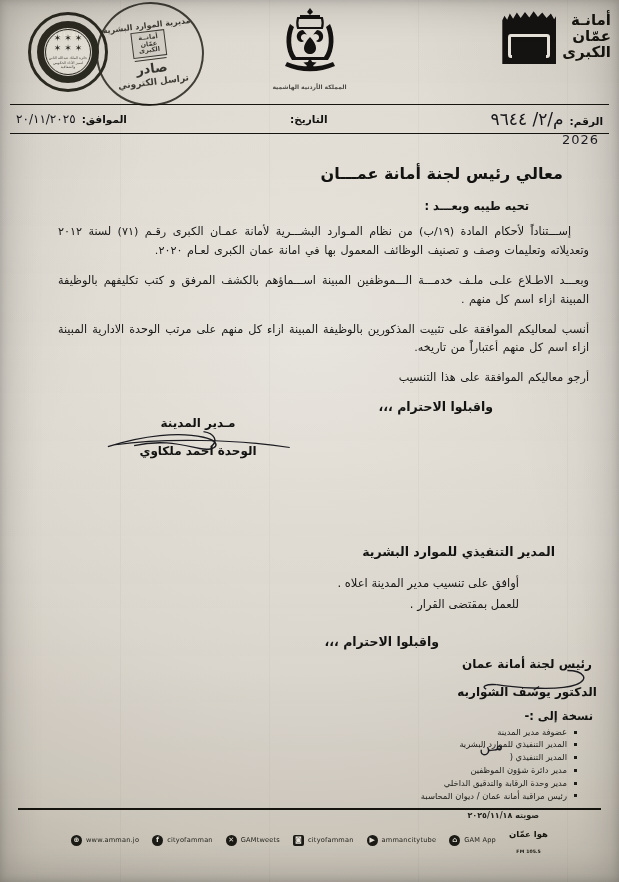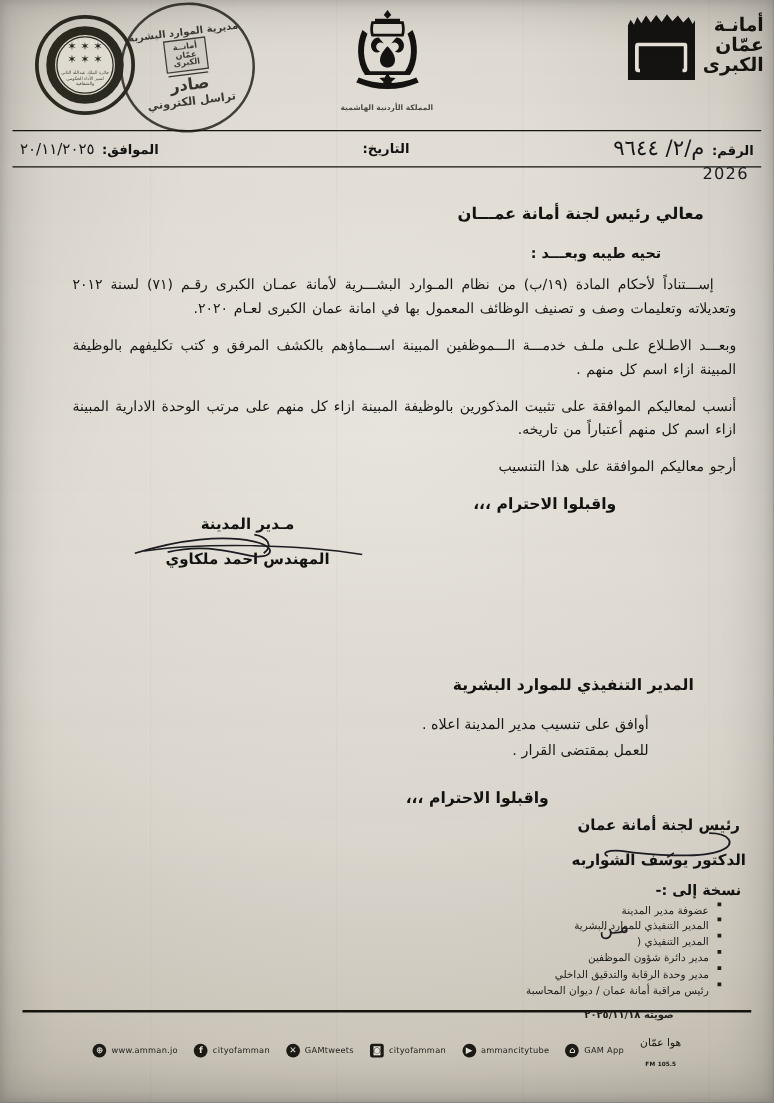--- a/index.html
+++ b/index.html
@@ -149,21 +149,21 @@
     font-size: 13px; color: #1c1c22; direction: ltr; letter-spacing: 1px;
   }
 
   
   .body-wrap {
     direction: rtl;
     padding: 16px 30px 0 58px;
     text-align: right;
   }
   .addressee {
-    font-size: 13px; font-weight: bold; letter-spacing: 1px;
+    font-size: 16px; font-weight: bold; letter-spacing: 1px;
     margin: 14px 26px 16px 0; color: #121210;
   }
   .greeting {
     font-size: 11.5px; font-weight: bold; margin: 8px 60px 0 0; color: #121210;
   }
   .para {
     font-size: 11.2px; line-height: 1.68; margin-top: 10px;
     text-align: justify; text-align-last: right; color: #171715;
     word-spacing: 1px;
   }
@@ -201,21 +201,21 @@
 
   
   .cc {
     direction: rtl; text-align: right;
     margin: 10px 26px 16px 0;
   }
   .cc-title { font-size: 11.5px; font-weight: bold; color: #121210; }
   .cc-list { list-style: none; margin: 3px 16px 0 0; padding: 0; }
   .cc-item {
     font-size: 8.4px; color: #1d1d1a; line-height: 1.52;
-    display: flex; align-items: flex-start; gap: 7px; justify-content: flex-start;
+    display: flex; align-items: center; gap: 7px; justify-content: flex-start;
   }
   .cc-bullet { width: 3px; height: 3px; background: #1d1d1a; flex: none; }
   .cc-date { font-size: 8px; color: #24241f; margin: 9px 54px 0 0; letter-spacing: .3px; font-weight: bold; }
   .cc-handnote {
     position: absolute; font-size: 15px; color: #1b1b20; transform: rotate(-6deg);
   }
 
   
   .footer {
     position: absolute; left: 18px; right: 18px; bottom: 26px;
@@ -232,21 +232,21 @@
   .soc { display: flex; align-items: center; gap: 4px; }
   .soc-ic {
     width: 11px; height: 11px; border-radius: 50%;
     background: #1b1a15; color: #e8e4db;
     font-size: 7px; line-height: 11px; text-align: center; font-weight: bold;
     flex: none;
   }
   .soc-ic.sq { border-radius: 2px; }
   .soc-label { font-size: 6.6px; color: #25241e; letter-spacing: .2px; }
   .radio-brand { text-align: center; line-height: 1; direction: rtl; }
-  .radio-brand .rb-name { font-size: 8.5px; font-weight: normal; color: #17160f; }
+  .radio-brand .rb-name { font-size: 8.5px; font-weight: bold; color: #17160f; }
   .radio-brand .rb-freq { font-size: 4.6px; font-weight: bold; color: #17160f; letter-spacing: .4px; }
 </style>
 </head>
 <body>
 
 <div class="page">
 
   <div class="header">
 
     <div class="seal-excellence">
@@ -325,21 +325,21 @@
     <div class="closing-bold">واقبلوا الاحترام ،،،</div>
 
     <div class="sig-block" style="height:74px;">
       <div class="sig-city-dir">
         <div class="sig-title">مـدير المدينة</div>
         <svg class="scribble" viewBox="0 0 210 32">
           <path d="M2 22 C40 10, 78 6, 104 12 C126 17, 118 28, 100 24 C80 20, 60 14, 30 21" fill="none" stroke="#1b1b20" stroke-width="1.5"></path>
           <path d="M104 6 C116 8, 120 16, 112 22" fill="none" stroke="#1b1b20" stroke-width="1.5"></path>
           <path d="M10 20 C60 13, 140 14, 196 23" fill="none" stroke="#1b1b20" stroke-width="1.2"></path>
         </svg>
-        <div class="sig-name">المهندس احمد ملكاوي</div>
+        <div class="sig-name">الوحدة احمد ملكاوي</div>
       </div>
     </div>
 
     <div class="sig-hr-title">المدير التنفيذي للموارد البشرية</div>
 
     <div class="approval">
       <div>أوافق على تنسيب مدير المدينة اعلاه .</div>
       <div>للعمل بمقتضى القرار .</div>
     </div>
 

